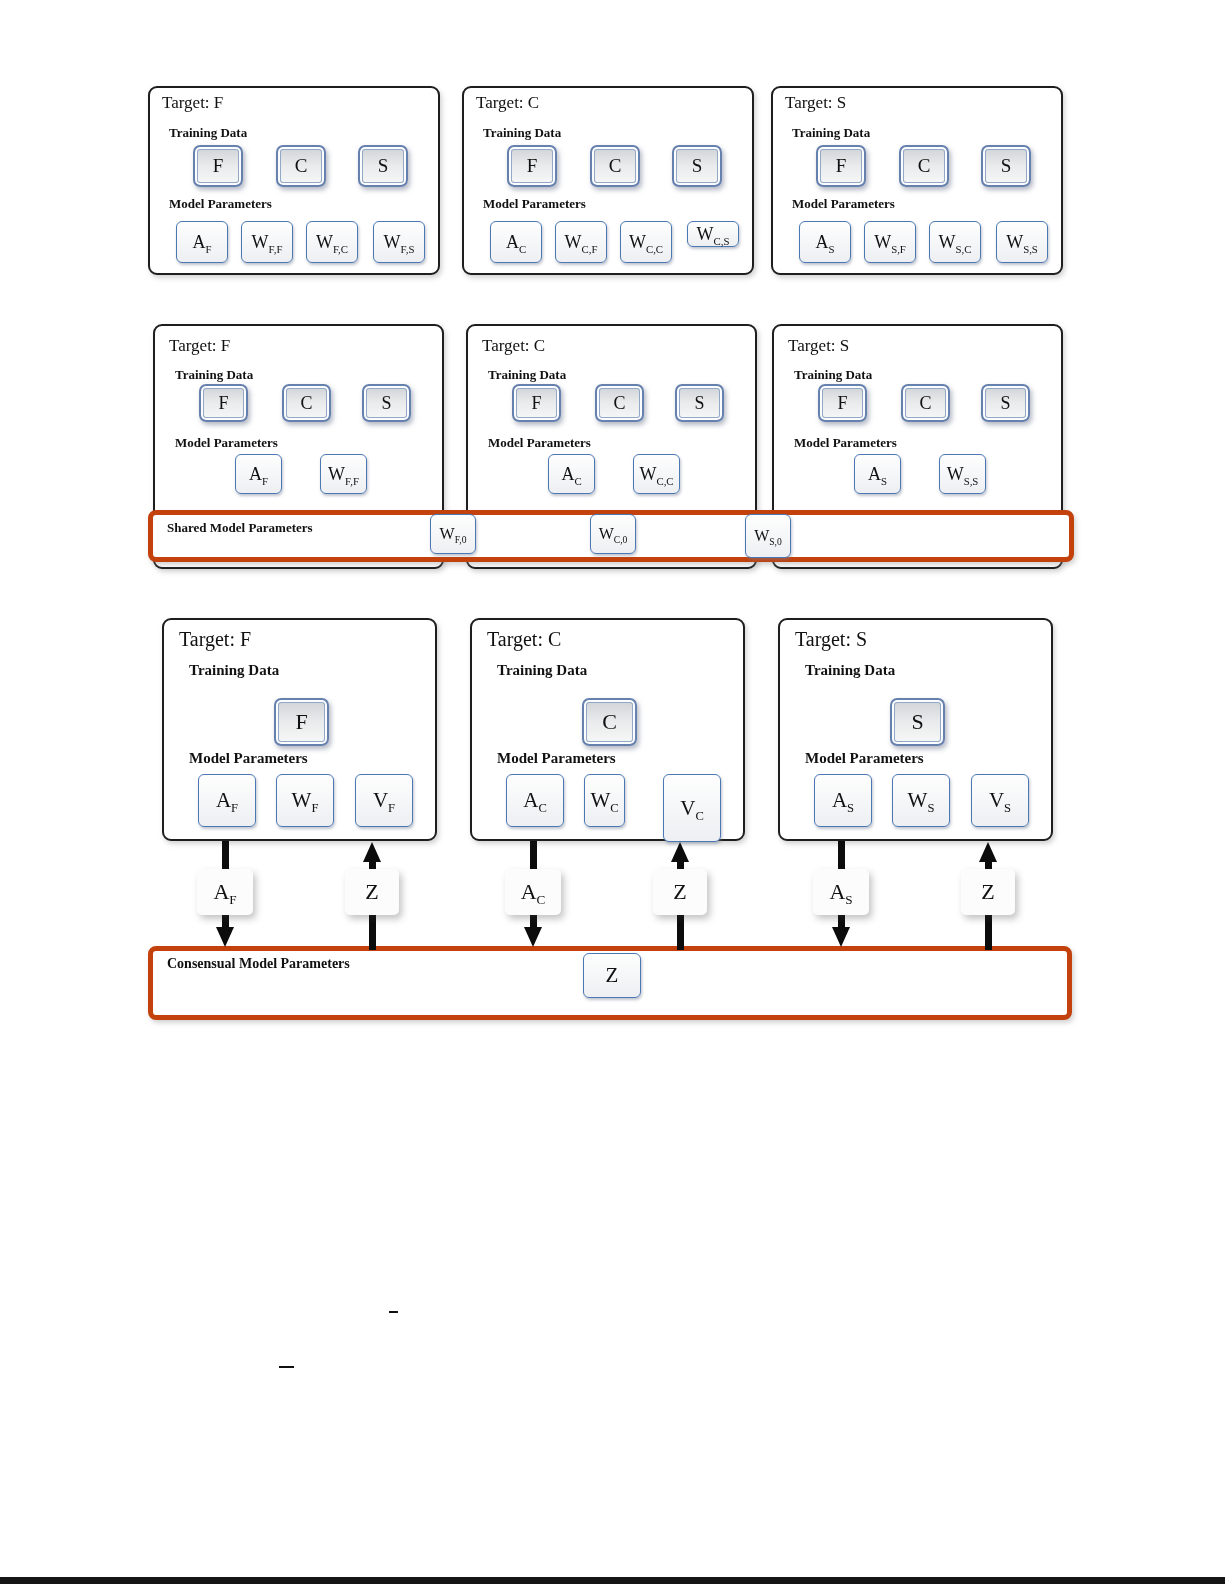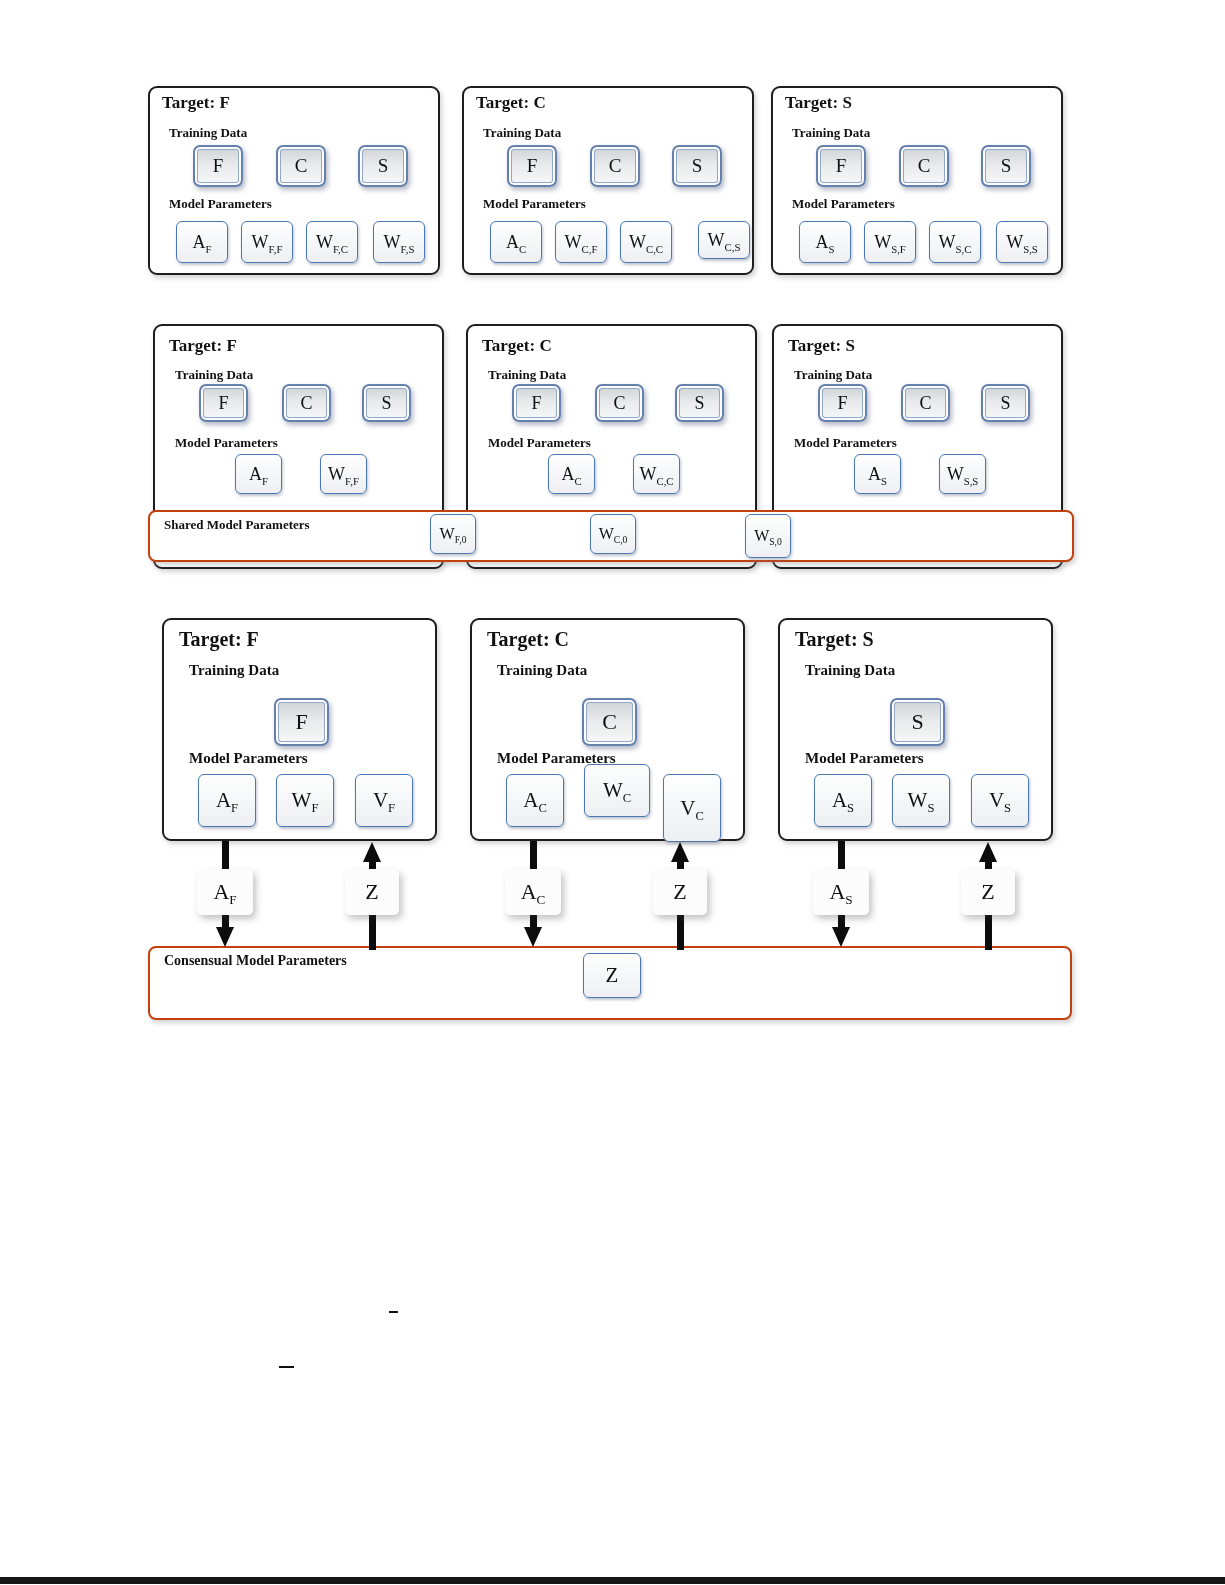--- a/index.html
+++ b/index.html
@@ -1,23 +1,23 @@
 <!DOCTYPE html>
 <html><head>
 <meta charset="utf-8">
 <style>
   *{box-sizing:border-box;margin:0;padding:0}
   html,body{background:#ffffff}
   body{width:1225px;height:1585px;position:relative;overflow:hidden;
        font-family:"Liberation Serif","DejaVu Serif",serif;color:#111}
   .panel{position:absolute;background:#fff;border:2px solid #1e1e1e;border-radius:9px;
          box-shadow:2px 3px 5px rgba(130,130,130,.35);z-index:1}
-  .bar{position:absolute;background:#fff;border:2px solid #c2410c;border-radius:8px;
+  .bar{position:absolute;background:#fff;border:5px solid #c2410c;border-radius:8px;
        box-shadow:2px 3px 5px rgba(130,130,130,.35);z-index:2}
-  .ptitle{position:absolute;font-weight:700;white-space:nowrap}
+  .ptitle{position:absolute;font-weight:400;white-space:nowrap}
   .slabel{position:absolute;font-weight:700;white-space:nowrap}
   .dbox{position:absolute;display:flex;align-items:center;justify-content:center;border-radius:7px;
         border:2px solid #6781ae;
         background:linear-gradient(180deg,#d0d3d7 0%,#e9ebec 50%,#f7f8f8 100%);
         box-shadow:inset 0 0 0 2px #fbfcfd,inset 0 0 0 3px #93a7c7,2px 3px 5px rgba(105,115,140,.5)}
   .pbox{position:absolute;display:flex;align-items:center;justify-content:center;border-radius:6px;
         border:1px solid #4b77b3;
         background:linear-gradient(180deg,#fefefe 0%,#edeff2 100%);
         box-shadow:1px 2px 3px rgba(115,125,145,.45);z-index:3}
   .albox{position:absolute;display:flex;align-items:center;justify-content:center;border-radius:5px;
@@ -77,21 +77,21 @@
   <div class="slabel f13" style="left:19px;top:108px">Model Parameters</div>
   <div class="pbox f18" style="left:26px;top:133px;width:52px;height:42px">
       <span><span>A</span><sub>C</sub></span>
     </div>
   <div class="pbox f18" style="left:91px;top:133px;width:52px;height:42px">
       <span><span>W</span><sub>C,F</sub></span>
     </div>
   <div class="pbox f18" style="left:156px;top:133px;width:52px;height:42px">
       <span><span>W</span><sub>C,C</sub></span>
     </div>
-  <div class="pbox f18" style="left:234px;top:133px;width:52px;height:38px">
+  <div class="pbox f18" style="left:223px;top:133px;width:52px;height:26px">
       <span><span>W</span><sub>C,S</sub></span>
     </div>
 </div>
 
 <div class="panel" style="left:771px;top:86px;width:292px;height:189px">
   <div class="ptitle f17" style="left:12px;top:5px">Target: S</div>
   <div class="slabel f13" style="left:19px;top:37px">Training Data</div>
   <div class="dbox f19" style="left:43px;top:57px;width:50px;height:42px">
       <span>F</span>
     </div>
@@ -213,21 +213,21 @@
 <div class="panel" style="left:470px;top:618px;width:275px;height:223px">
   <div class="ptitle f20" style="left:15px;top:8px">Target: C</div>
   <div class="slabel f15" style="left:25px;top:42px">Training Data</div>
   <div class="dbox f22" style="left:110px;top:78px;width:55px;height:48px">
       <span>C</span>
     </div>
   <div class="slabel f15" style="left:25px;top:130px">Model Parameters</div>
   <div class="pbox f21" style="left:34px;top:154px;width:58px;height:53px">
       <span><span>A</span><sub>C</sub></span>
     </div>
-  <div class="pbox f21" style="left:112px;top:144px;width:66px;height:53px">
+  <div class="pbox f21" style="left:112px;top:154px;width:41px;height:53px">
       <span><span>W</span><sub>C</sub></span>
     </div>
   <div class="pbox f21" style="left:191px;top:154px;width:58px;height:68px">
       <span><span>V</span><sub>C</sub></span>
     </div>
 </div>
 
 <div class="panel" style="left:778px;top:618px;width:275px;height:223px">
   <div class="ptitle f20" style="left:15px;top:8px">Target: S</div>
   <div class="slabel f15" style="left:25px;top:42px">Training Data</div>

